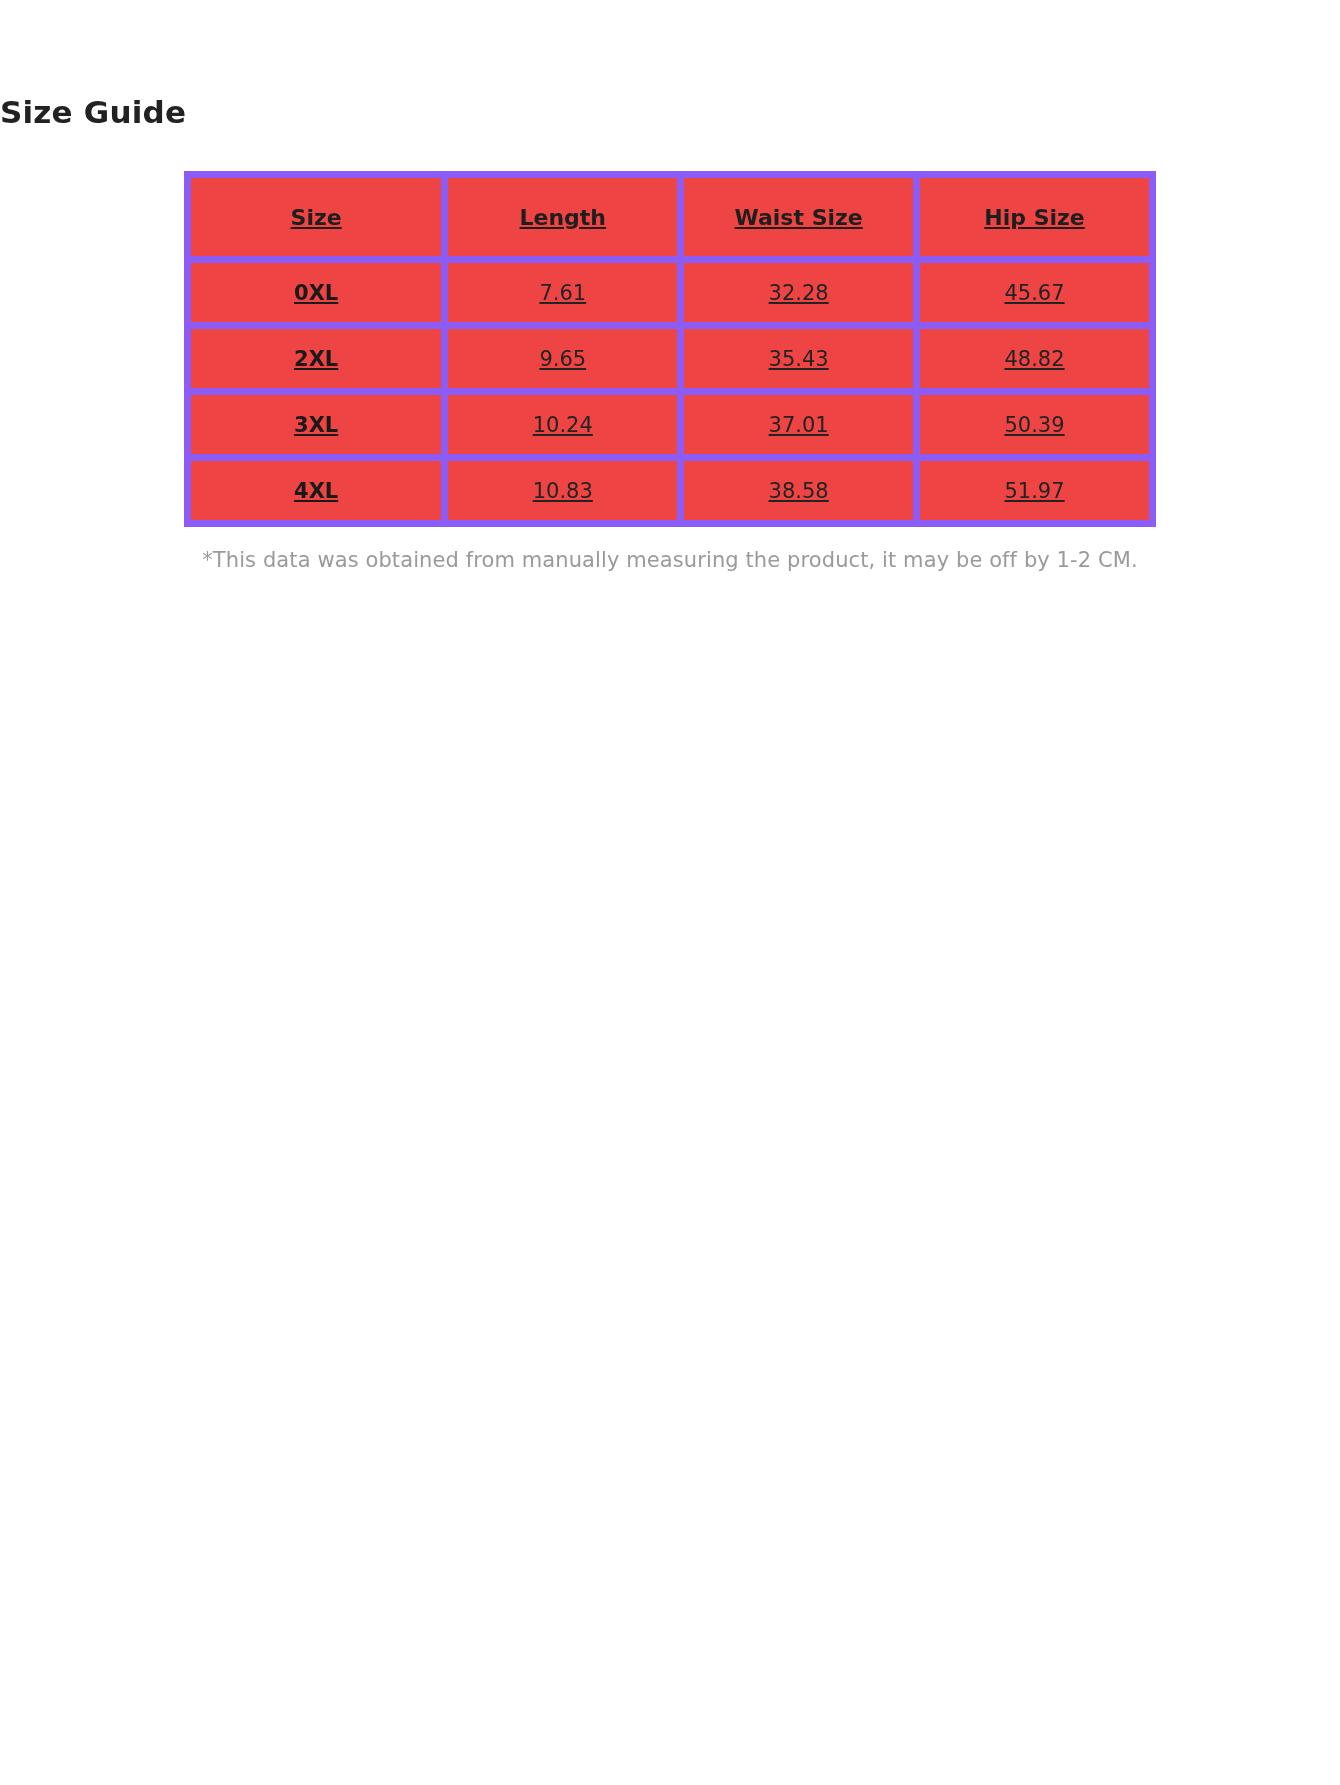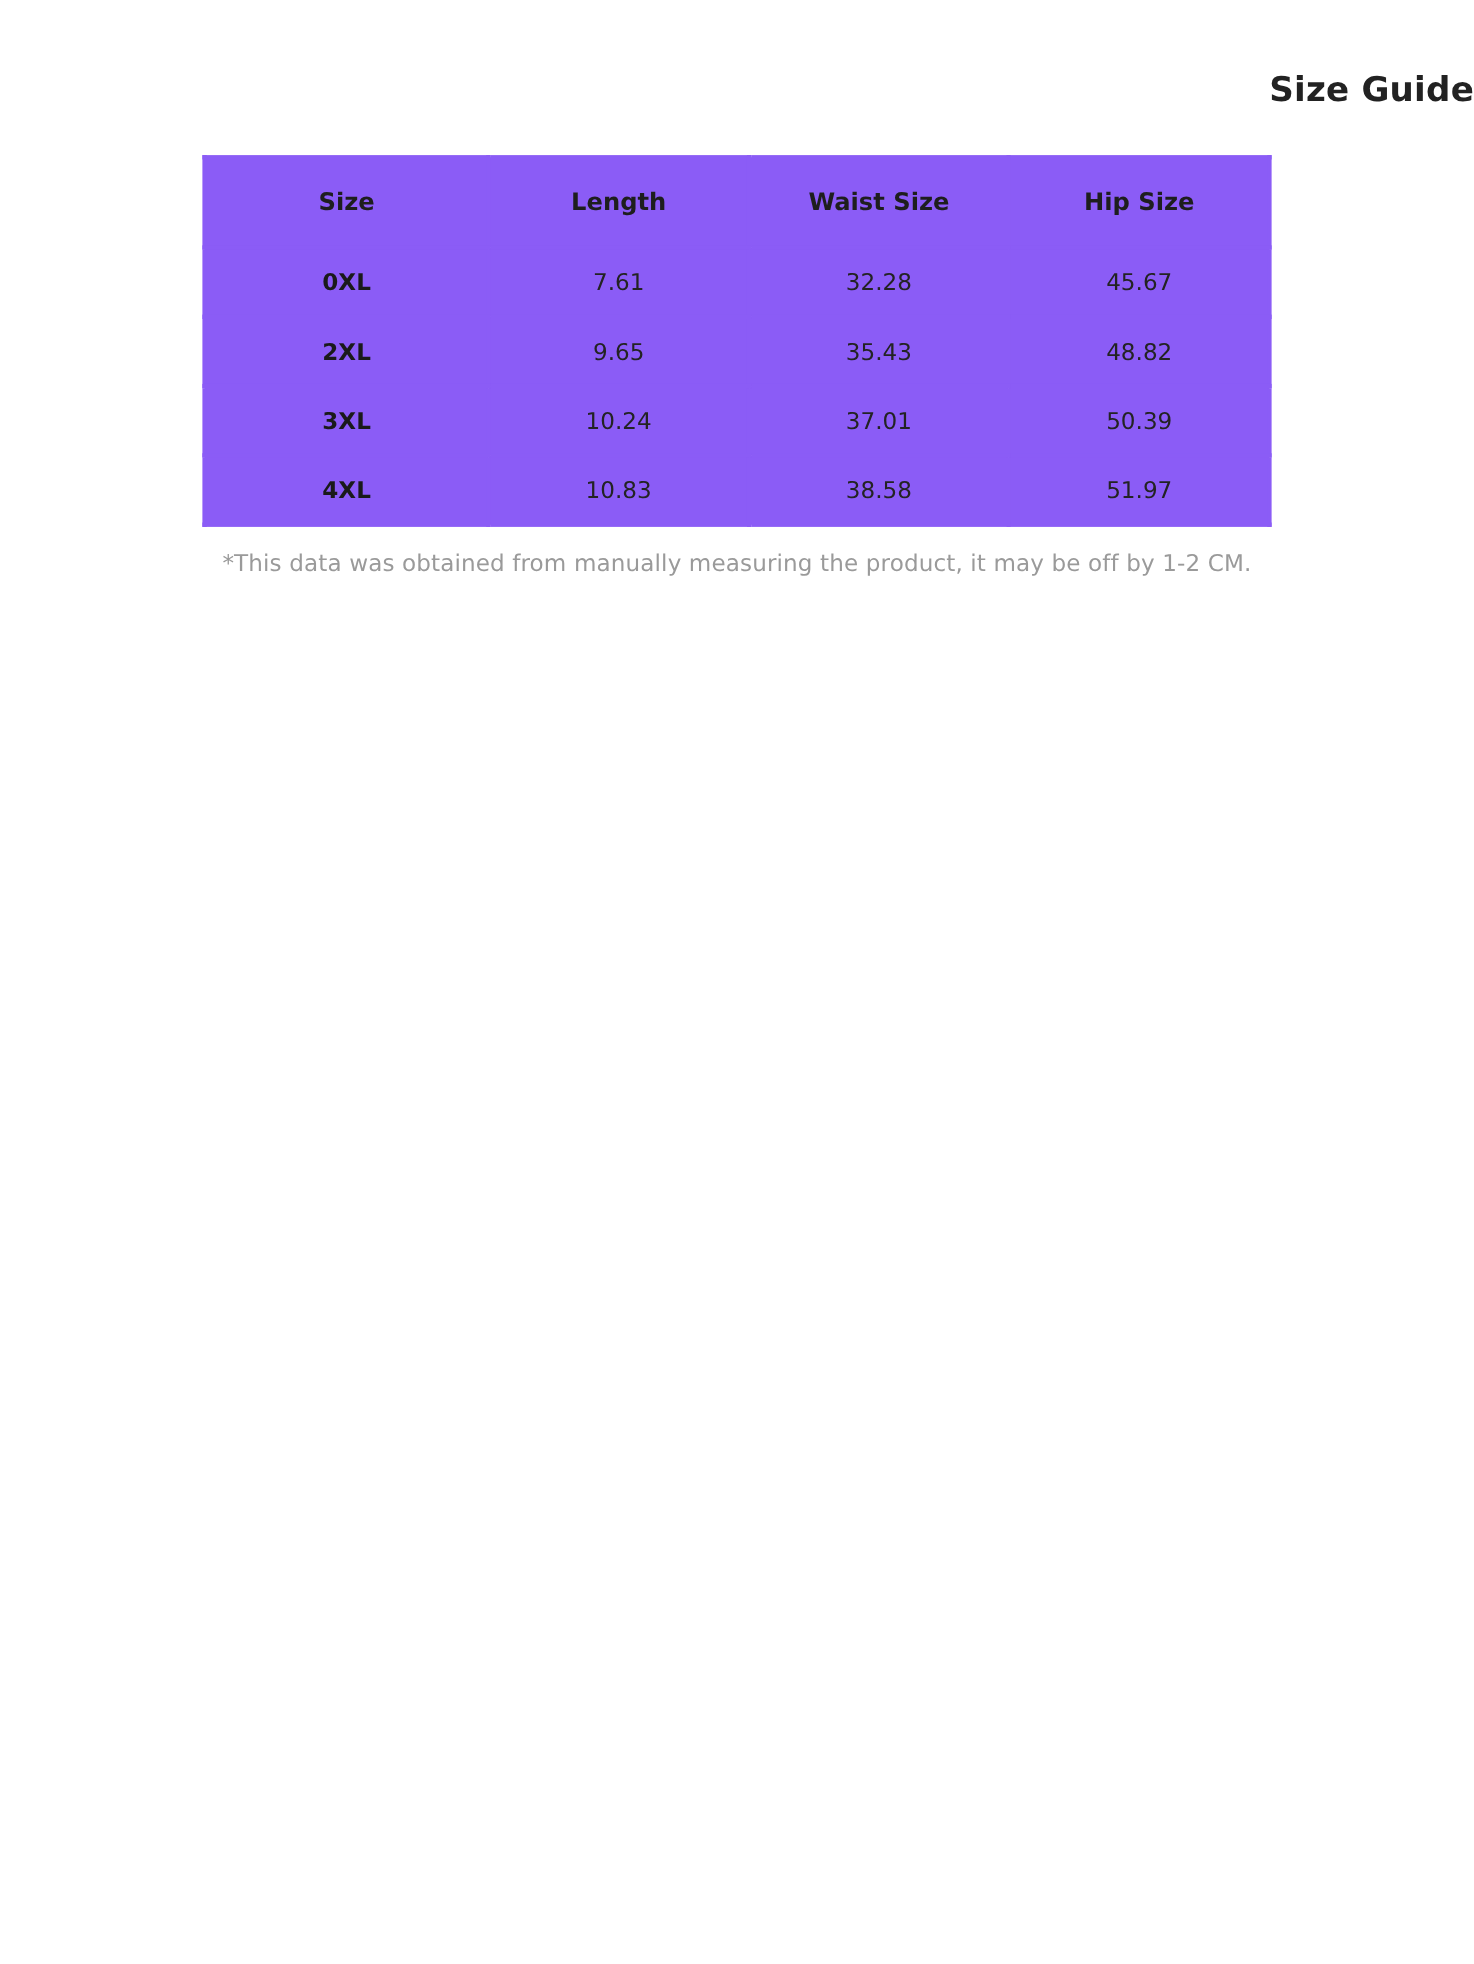--- a/index.html
+++ b/index.html
@@ -17,51 +17,52 @@
 
   .page {
     position: relative;
     width: 1340px;
     height: 1785px;
     background: #ffffff;
     box-sizing: border-box;
   }
 
   .page-title {
-    text-align: right;
+    text-align: left;
     font-size: 31px;
     font-weight: bold;
     color: #222222;
     letter-spacing: 0.2px;
     margin: 0;
-    padding-top: 62px;
+    padding-top: 92px;
     line-height: 40px;
   }
 
   .table-wrap {
     width: 972px;
     margin: 0 auto;
     margin-top: 39px;
   }
 
   table.size-table {
     width: 100%;
     border-collapse: collapse;
     table-layout: fixed;
     background: #ffffff;
   }
 
   table.size-table th,
   table.size-table td {
-    border: 4px solid #8b5cf6;
+    border: 7px solid #8b5cf6;
     text-align: center;
     vertical-align: middle;
     padding: 0;
     height: 59px;
-    background: #8b5cf6;
+    background: #ef4444;
+    text-decoration: underline;
   }
 
   table.size-table thead th {
     height: 78px;
     font-size: 22px;
     font-weight: bold;
     color: #1e1e1e;
   }
 
   table.size-table tbody td {

